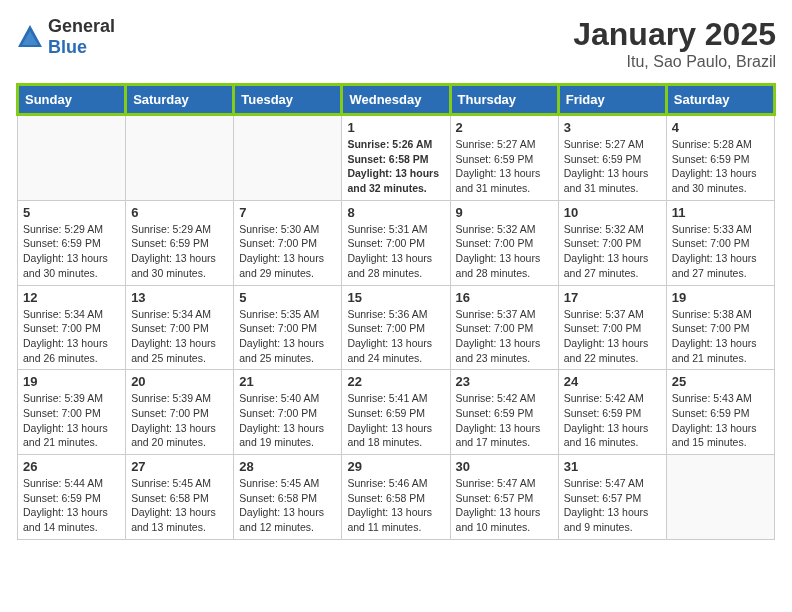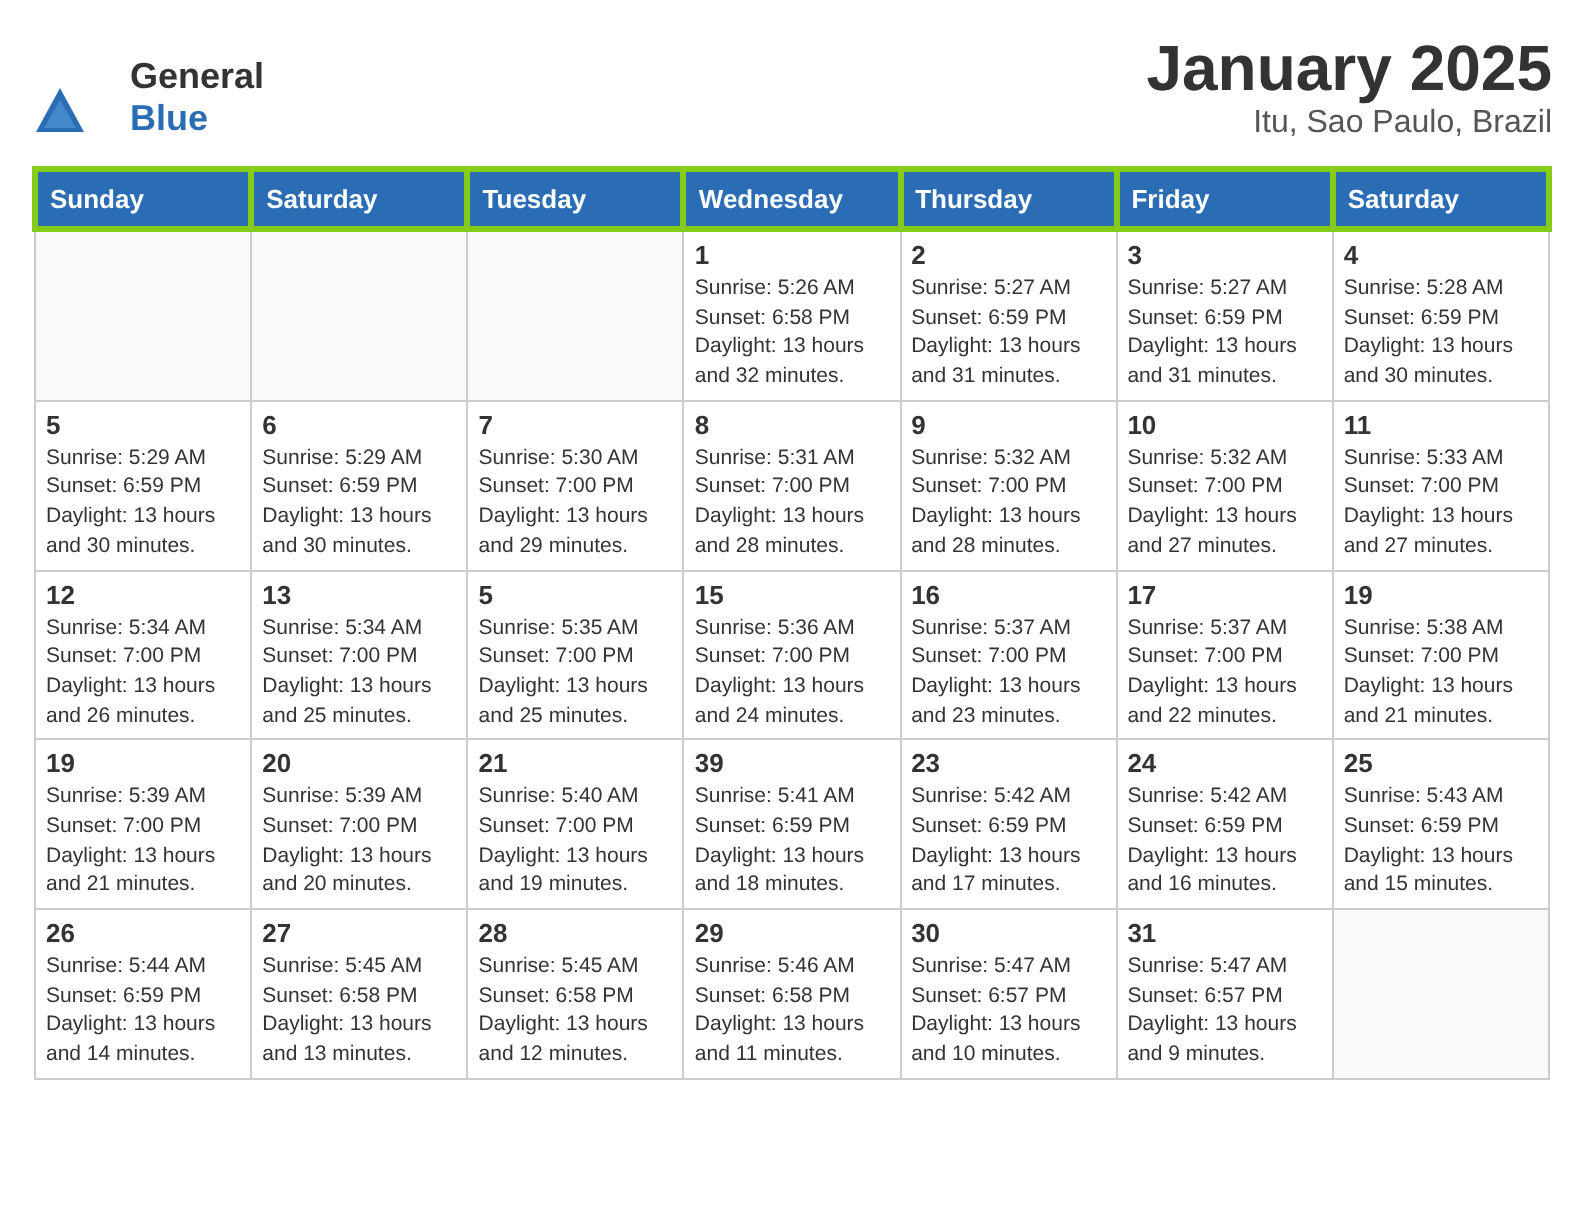--- a/index.html
+++ b/index.html
@@ -11,23 +11,22 @@
       padding: 16px;
     }
     .header {
       display: flex;
       justify-content: space-between;
       align-items: flex-start;
       margin-bottom: 12px;
     }
     .logo {
       display: flex;
-      align-items: flex-end;
-      gap: 21px;
-      margin-top: 12px;
+      align-items: center;
+      gap: 4px;
     }
     .logo-text-general {
       font-size: 18px;
       font-weight: bold;
       color: #333;
     }
     .logo-text-blue {
       font-size: 18px;
       font-weight: bold;
       color: #2a6db5;
@@ -118,21 +117,21 @@
         <th>Saturday</th>
       </tr>
   </thead>
   <tbody id="calendar-body">
   <tr>
         <td class="empty"></td>
         <td class="empty"></td>
         <td class="empty"></td>
         <td>
           <div class="day-number">1</div>
-          <div class="day-info" style="white-space: pre-line;">Sunrise: 5:26 AM
+          <div class="day-info" style="white-space: pre-line; font-weight: bold;">Sunrise: 5:26 AM
 Sunset: 6:58 PM
 Daylight: 13 hours
 and 32 minutes.</div>
         </td>
         <td>
           <div class="day-number">2</div>
           <div class="day-info" style="white-space: pre-line;">Sunrise: 5:27 AM
 Sunset: 6:59 PM
 Daylight: 13 hours
 and 31 minutes.</div>
@@ -270,21 +269,21 @@
 and 20 minutes.</div>
         </td>
         <td>
           <div class="day-number">21</div>
           <div class="day-info" style="white-space: pre-line;">Sunrise: 5:40 AM
 Sunset: 7:00 PM
 Daylight: 13 hours
 and 19 minutes.</div>
         </td>
         <td>
-          <div class="day-number">39</div>
+          <div class="day-number">22</div>
           <div class="day-info" style="white-space: pre-line;">Sunrise: 5:41 AM
 Sunset: 6:59 PM
 Daylight: 13 hours
 and 18 minutes.</div>
         </td>
         <td>
           <div class="day-number">23</div>
           <div class="day-info" style="white-space: pre-line;">Sunrise: 5:42 AM
 Sunset: 6:59 PM
 Daylight: 13 hours

